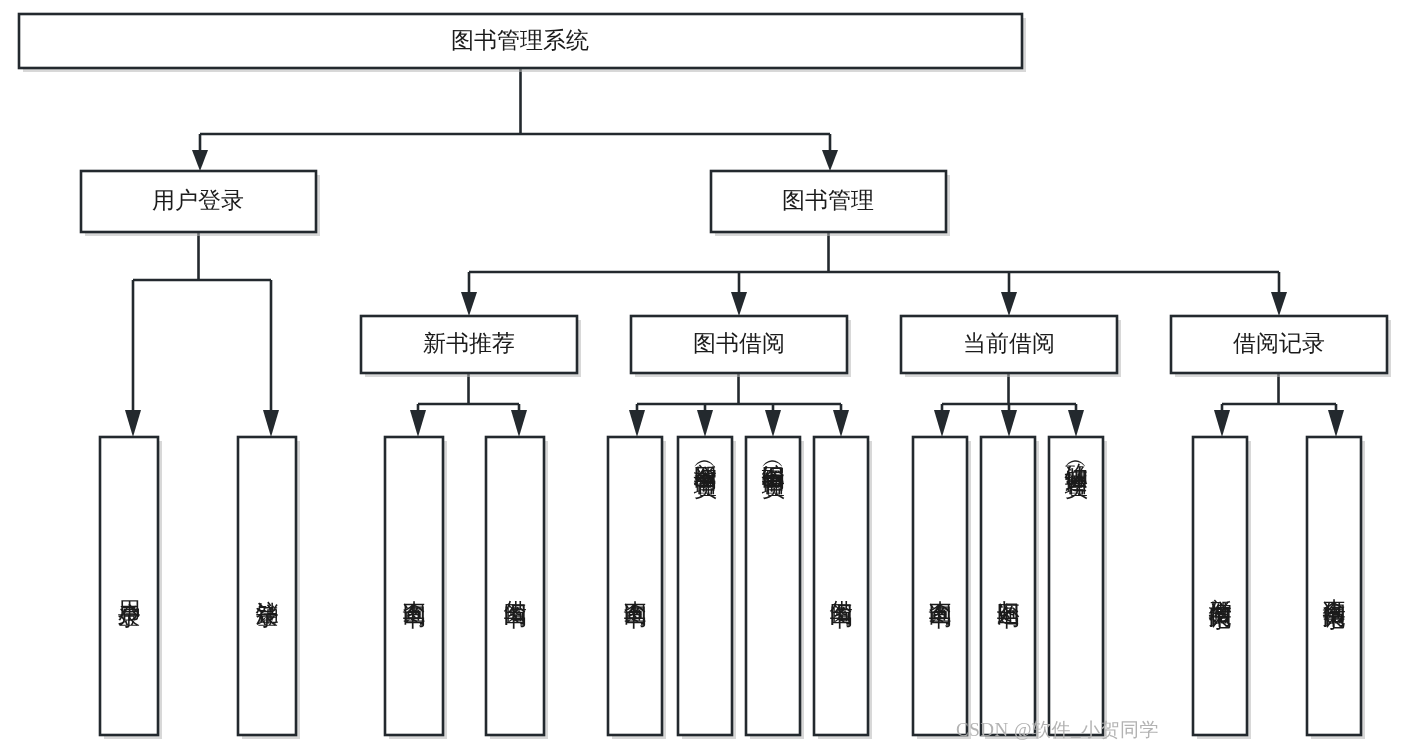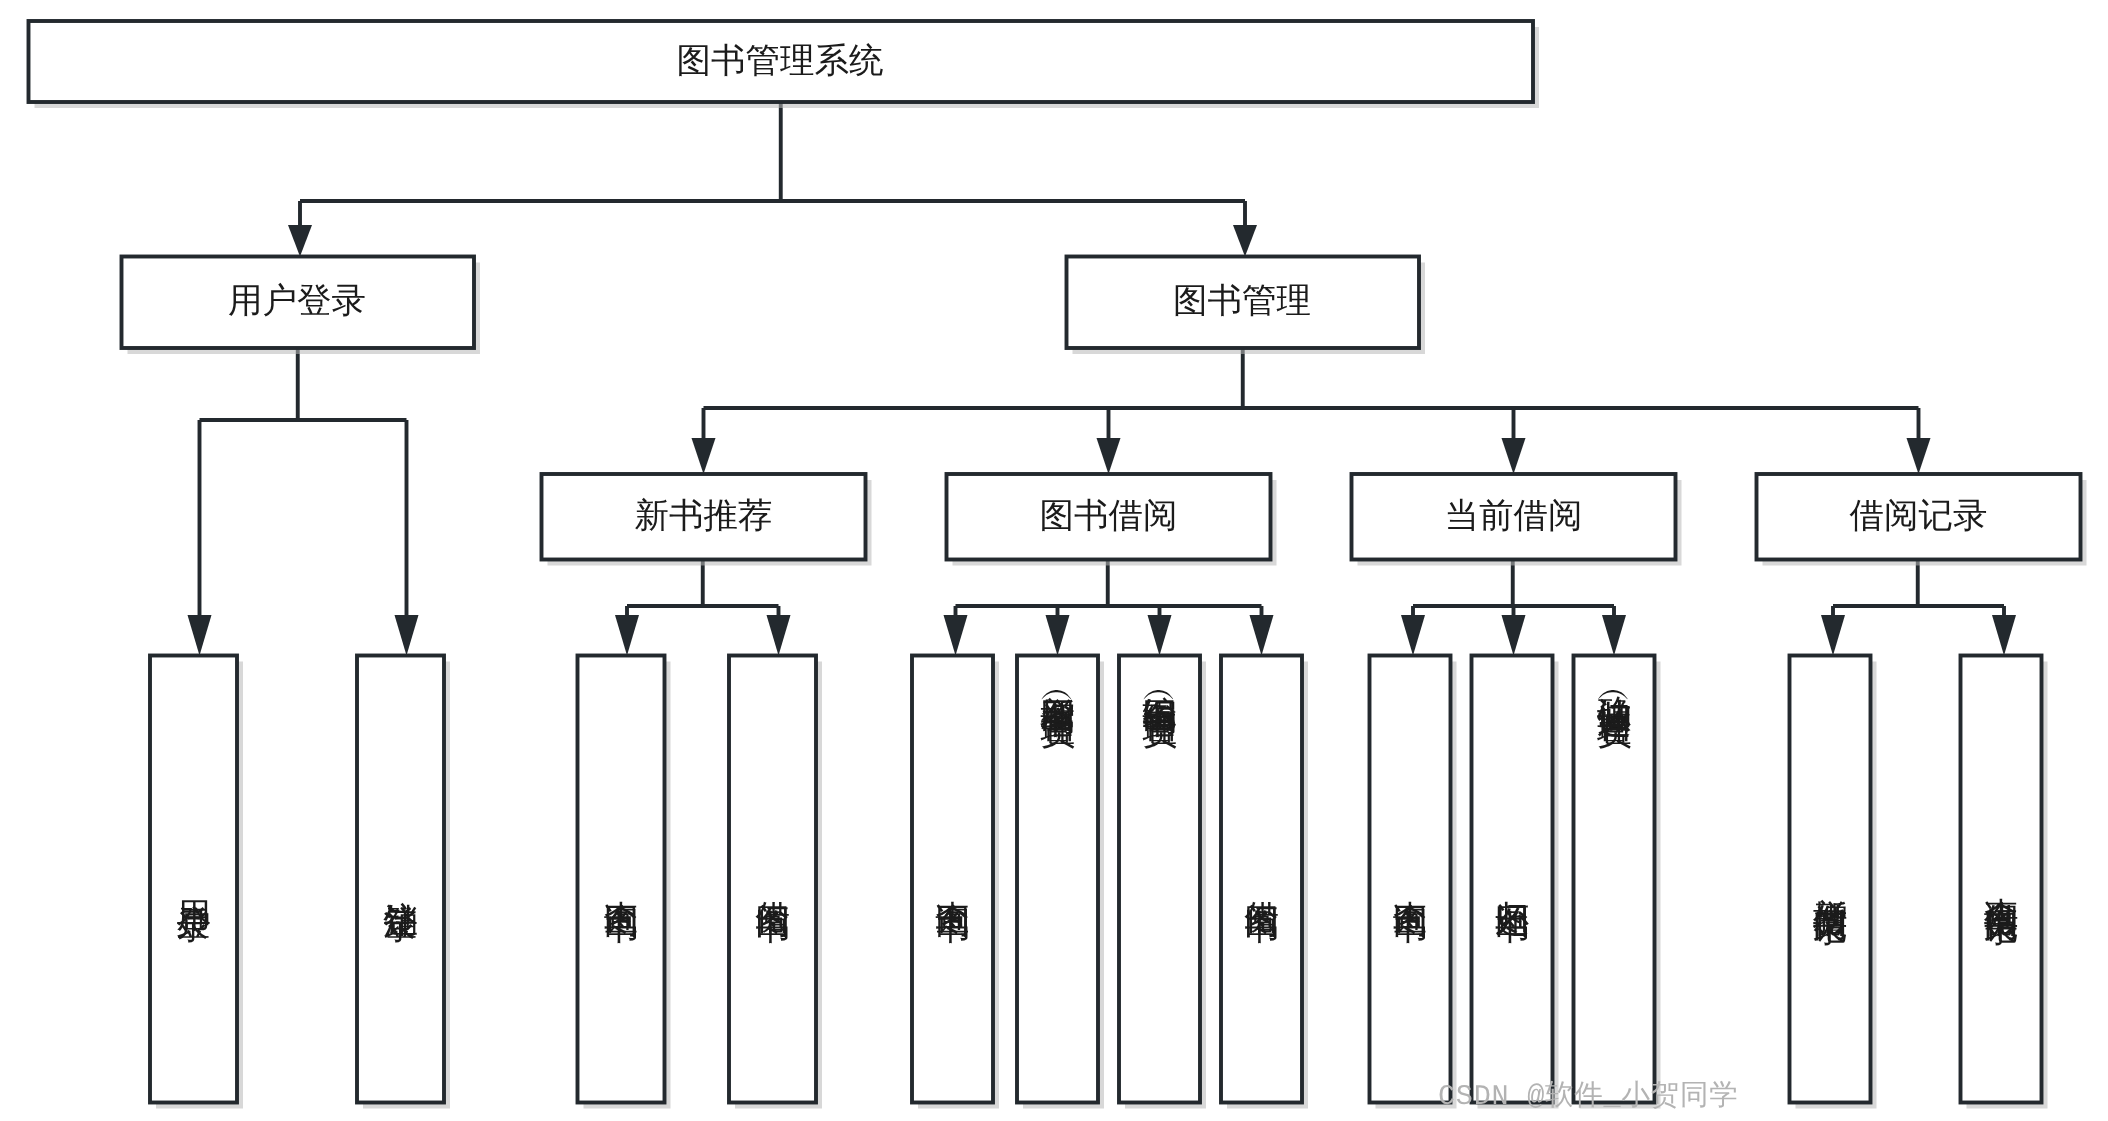--- a/index.html
+++ b/index.html
@@ -65,21 +65,21 @@
     font-size: 23px;
     line-height: 1.28;
     color: #1b1b1b;
     letter-spacing: 2px;
     white-space: nowrap;
   }
   .watermark {
     position: absolute;
     right: 6px;
     bottom: 4px;
-    font-family: Liberation Mono, monospace;
+    font-family: Liberation Serif, serif;
     font-size: 19px;
     color: #b3b3b3;
     white-space: nowrap;
     letter-spacing: 0.5px;
   }
 </style>
 </head>
 <body>
 
 <div id="diagram-root">

